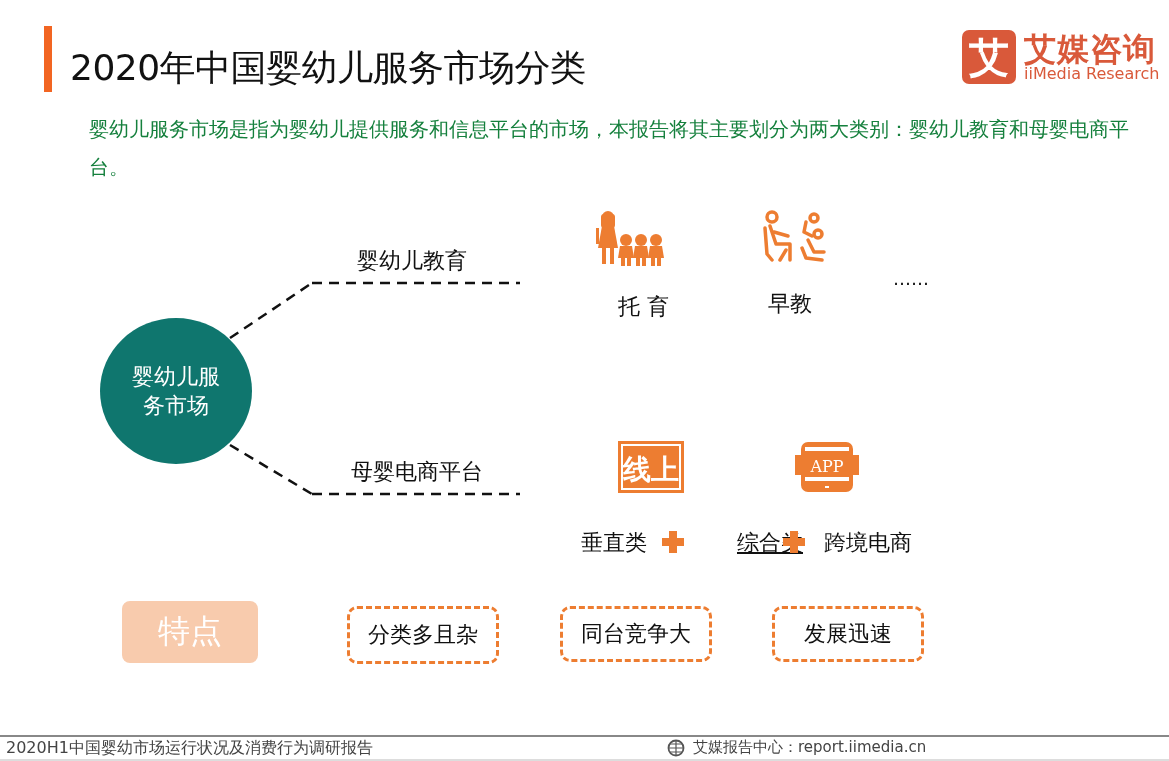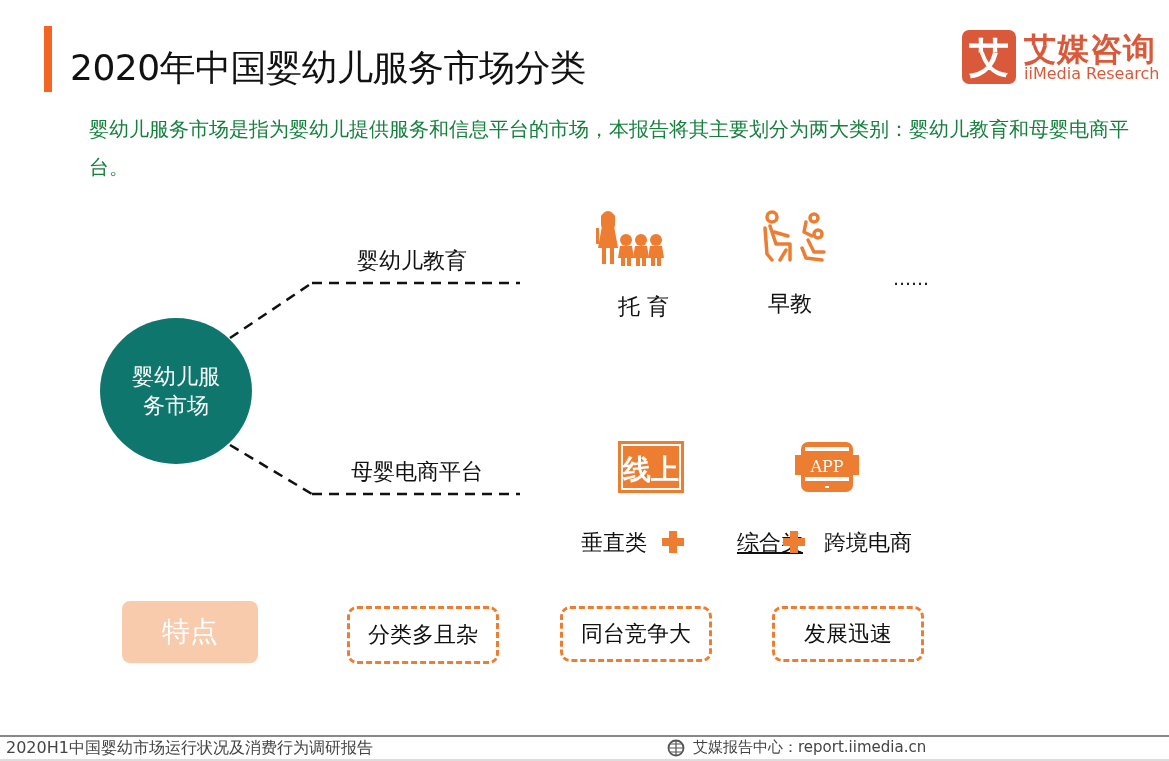--- a/index.html
+++ b/index.html
@@ -11,21 +11,21 @@
   .desc { left: 70px; top: 110px; width: 1040px; font-size: 20px; line-height: 38px; color: #15803d; margin-left: 19px; }
   .logo { left: 962px; top: 30px; width: 194px; height: 56px; }
   .logo-box { left: 0; top: 0; width: 54px; height: 54px; background: #d9593a; border-radius: 7px; color: #fff; font-size: 40px; font-weight: bold; display: flex; align-items: center; justify-content: center; }
   .logo-cn { left: 62px; top: -2px; font-size: 32px; color: #d9593a; font-weight: bold; letter-spacing: 1px; white-space: nowrap; }
   .logo-en { left: 62px; top: 34px; font-size: 16px; color: #d9593a; white-space: nowrap; }
   .circle { left: 100px; top: 318px; width: 152px; height: 146px; border-radius: 50%; background: #0f766e; color: #fff; font-size: 22px; line-height: 29px; text-align: center; display: flex; align-items: center; justify-content: center; padding: 0 22px; }
   .branch-label { font-size: 22px; color: #111; white-space: nowrap; }
   .sub-label { font-size: 22px; color: #111; white-space: nowrap; }
   .plus { width: 22px; height: 22px; }
   .feature { font-size: 22px; white-space: nowrap; display: flex; align-items: center; justify-content: center; }
-  .feature-tag { left: 122px; top: 601px; width: 136px; height: 62px; background: #f8cbad; border-radius: 8px; color: #fff; font-size: 28px; }
+  .feature-tag { left: 122px; top: 601px; width: 136px; height: 62px; background: #f8cbad; border-radius: 8px; color: #fff; font-size: 32px; }
   .feature-box { border: 3px dashed #ed7d31; border-radius: 10px; color: #111; }
   .footer-line { left: 0; top: 735px; width: 1169px; height: 2px; background: #888; }
   .footer-left { left: 6px; top: 738px; font-size: 16px; color: #444; white-space: nowrap; }
   .footer-right { left: 667px; top: 738px; font-size: 15px; color: #444; white-space: nowrap; display: flex; align-items: center; gap: 8px; }
   .footer-bottom { left: 0; top: 759px; width: 1169px; height: 2px; background: #ddd; }
 </style>
 </head>
 <body>
 
 <div class="abs title-bar"></div>

